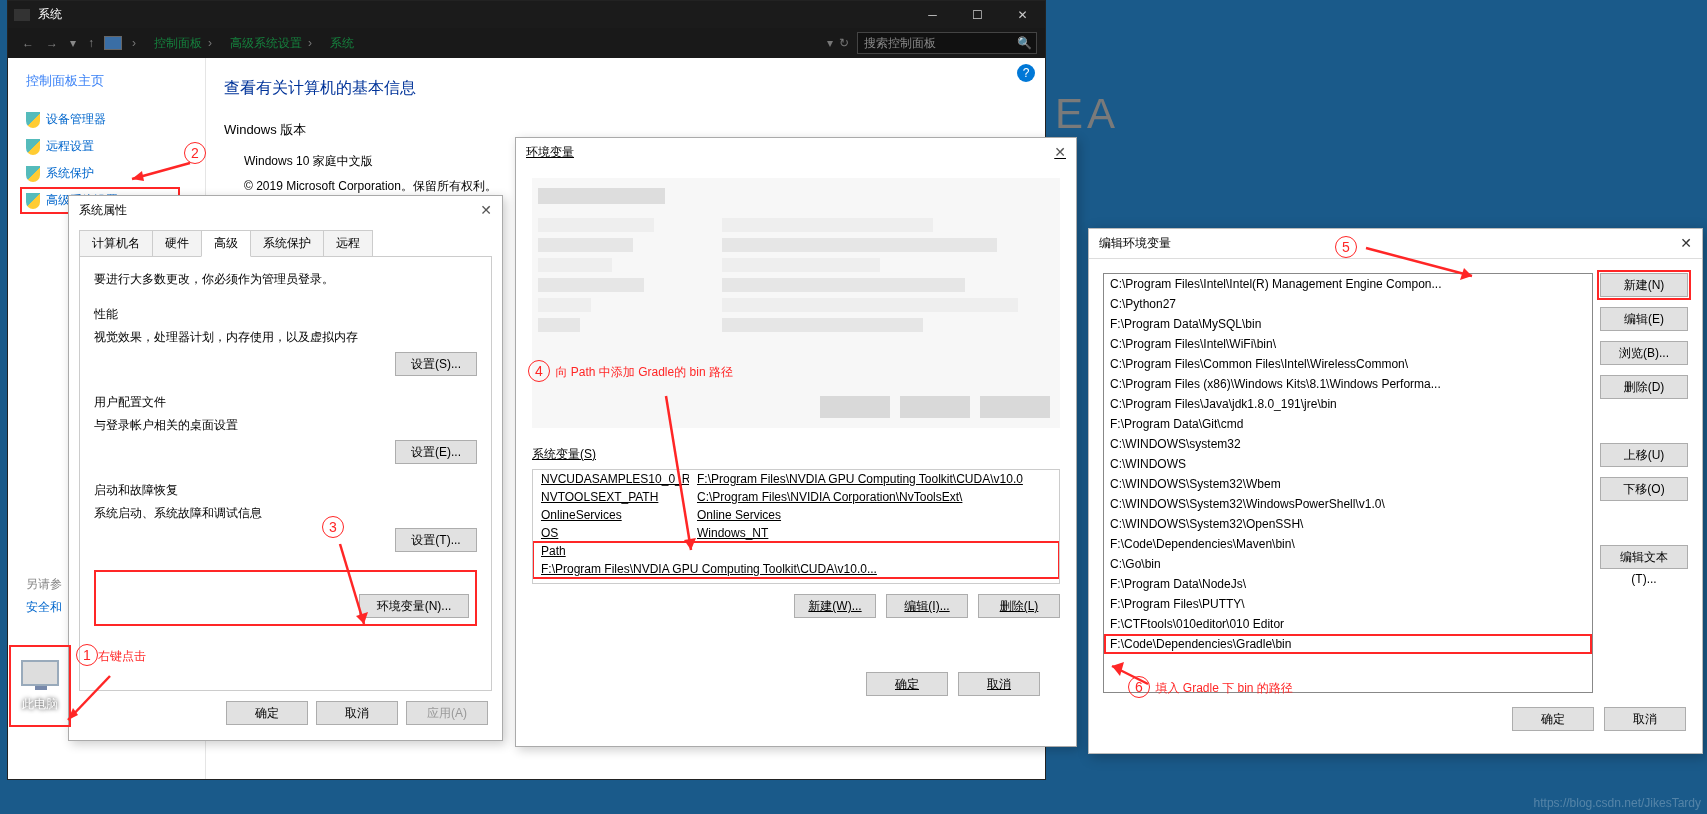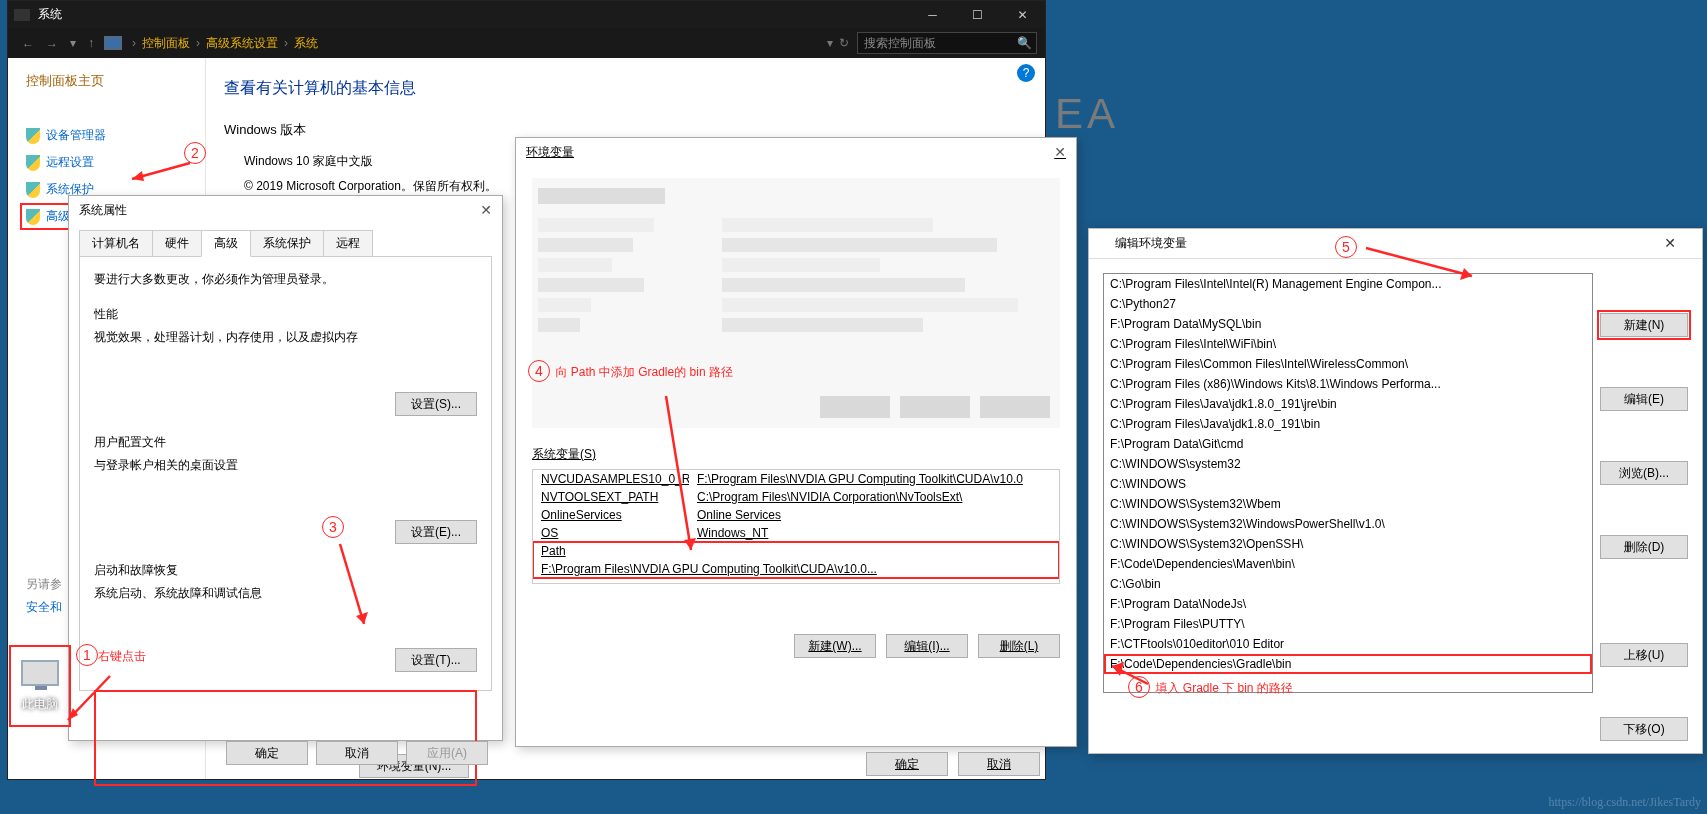--- a/index.html
+++ b/index.html
@@ -10,29 +10,29 @@
 
 
 .sys-win { position: absolute; left: 7px; top: 0; width: 1039px; height: 780px; background: #fff; border: 1px solid #222; }
 .sys-titlebar { height: 27px; background: #1b1b1b; color: #fff; display: flex; align-items: center; padding-left: 6px; }
 .sys-titlebar .icon { width: 16px; height: 12px; background: #333; margin-right: 8px; display:inline-block; }
 .sys-controls { position:absolute; right:0; top:0; height:27px; display:flex; }
 .sys-controls div { width:45px; height:27px; color:#ccc; display:flex; align-items:center; justify-content:center; }
 .sys-navbar { height: 30px; background: #191919; display:flex; align-items:center; padding: 0 8px; }
 .sys-navbar .arr { color:#888; margin: 0 6px; cursor:pointer; }
 .sys-navbar .pc { width:18px; height:14px; background:#3a6ea5; border:1px solid #666; margin:0 4px; display:inline-block; }
-.sys-navbar .path { color:#eab308; }
+.sys-navbar .path { color:#15803d;margin-left:12px; }
 .sys-navbar .sep { color:#777; margin:0 6px; }
 .sys-navbar .addr { flex:1; }
 .sys-navbar .navdd { color:#777; margin-left:auto; }
 .sys-navbar .search { width:180px; height:22px; background:#111; border:1px solid #444; margin-left:8px; color:#888; padding:2px 22px 2px 6px; position:relative; }
 .sys-navbar .search .mag { position:absolute; right:4px; top:3px; color:#888; }
 .sys-body { display:flex; height: calc(100% - 57px); background:#fff; }
 .sys-side { width: 198px; border-right:1px solid #e5e5e5; padding: 14px 0 0 18px; }
-.cp-home { color:#a16207; font-size:13px; margin-bottom:32px; }
+.cp-home { color:#3b82f6; font-size:13px; margin-bottom:16px; }
 .side-link { color:#0066cc; padding: 5px 0; display:flex; align-items:center; gap:6px; }
 .side-link.sel { border: 2px solid #ff2626; padding:3px 4px; margin-left:-6px; width:160px; }
 .shield { width:14px; height:16px; display:inline-block; background:linear-gradient(135deg,#5bb 50%,#fc3 50%); border-radius:0 0 7px 7px; }
 .side-bottom { position:absolute; left:18px; bottom:160px; color:#888; }
 .side-bottom div { padding:3px 0; }
 .sys-main { flex:1; padding: 20px 0 0 18px; position:relative; }
 .helpicon { position:absolute; right:10px; top:6px; width:18px; height:18px; background:#0078d7; color:#fff; border-radius:50%; text-align:center; line-height:18px; }
 .main-title { color:#003399; font-size:16px; margin-bottom:22px; }
 .sub-head { font-size:13px; margin-bottom:10px; }
 .sub-line { padding:4px 0 4px 20px; }
@@ -42,21 +42,21 @@
 .sp-title { height:30px; padding:6px 10px; display:flex; }
 .sp-title .close { margin-left:auto; color:#555; font-size:14px; }
 .sp-tabs { display:flex; margin: 4px 10px 0; }
 .sp-tab { border:1px solid #ccc; border-bottom:none; padding:4px 12px; background:#f3f3f3; margin-right:-1px; position:relative; }
 .sp-tab.act { background:#fff; z-index:1; border-bottom:1px solid #fff; margin-bottom:-1px; }
 .sp-pane { border:1px solid #ccc; margin:0 10px; padding: 14px; height: 435px; }
 .sp-hint { margin-bottom:18px; }
 .sp-group { margin-bottom:18px; }
 .sp-gtitle { margin-bottom:6px; }
 .sp-btnrow { display:flex; justify-content:flex-end; margin-top:6px; }
-.win-btn { min-width:82px; height:24px; border:1px solid #adadad; background:#e1e1e1; text-align:center; line-height:22px; padding:0 10px; cursor:pointer;margin-top:40px; }
+.win-btn { min-width:82px; height:24px; border:1px solid #adadad; background:#e1e1e1; text-align:center; line-height:22px; padding:0 10px; cursor:pointer; }
 .win-btn.disabled { color:#999; }
 .sp-envred { border:2px solid #ff2626; padding:22px 6px 6px 6px; display:flex; justify-content:flex-end; margin-top:4px; }
 .sp-bottom { display:flex; gap:8px; justify-content:flex-end; padding: 10px 14px; }
 
 
 .ev-win { position:absolute; left: 515px; top: 137px; width: 562px; height: 610px; background:#fff; border:1px solid #aaa; box-shadow:3px 3px 10px rgba(0,0,0,.2);text-decoration:underline; }
 .ev-title { height:30px; padding:6px 10px; display:flex; }
 .ev-title .close { margin-left:auto; color:#555; font-size:14px; }
 .ev-body { padding: 10px 16px; }
 .blurbox { width:100%; height:250px; background:#f7f7f7; position:relative; overflow:hidden; }
@@ -69,21 +69,21 @@
 .ev-header div:last-child { flex:1; }
 .ev-row { display:flex; }
 .ev-row div:first-child { width:156px; padding:2px 8px; overflow:hidden; white-space:nowrap; }
 .ev-row div:last-child { flex:1; padding:2px 8px; overflow:hidden; white-space:nowrap; text-overflow:ellipsis; }
 .ev-row.sel { outline:2px solid #ff2626; outline-offset:-1px;flex-direction:column; }
 .ev-btnrow { display:flex; gap:10px; justify-content:flex-end; margin:10px 0; }
 .ev-bottom { display:flex; gap:10px; justify-content:flex-end; padding: 20px 20px 0; border-top: none; margin-top:34px; }
 
 
 .ee-win { position:absolute; left: 1088px; top: 228px; width: 615px; height: 526px; background:#fff; border:1px solid #bbb; box-shadow:3px 3px 12px rgba(0,0,0,.25); }
-.ee-title { height:30px; padding:6px 26px; display:flex; border-bottom: 1px solid #ddd; }
+.ee-title { height:30px; padding:6px 10px; display:flex; border-bottom: 1px solid #ddd; }
 .ee-title .close { margin-left:auto; color:#333; font-size:14px; }
 .ee-body { display:flex; padding: 14px; gap:7px; }
 .ee-list { flex:1; border:1px solid #888; height: 420px; overflow:hidden; }
 .ee-item { padding:3px 6px; overflow:hidden; white-space:nowrap; text-overflow:ellipsis; }
 .ee-item.red { outline:2px solid #ff2626; outline-offset:-2px; }
 .ee-item.input { background:#0078d7; color:#fff; padding:1px; }
 .ee-item.input input { width:100%; border:1px solid #333; background:#fff; color:#000; padding:1px 4px; font-size:12px; }
 .ee-side { width:88px; display:flex; flex-direction:column; gap:10px; }
 .ee-side .win-btn { width:88px; }
 .ee-side .win-btn.red { outline:2px solid #ff2626; outline-offset:1px; }
@@ -95,21 +95,21 @@
 .thispc .monitor { width:38px; height:26px; background:#ddd; border:2px solid #9ab; margin-bottom:2px; position:relative; }
 .thispc .monitor:after { content:""; position:absolute; left:12px; bottom:-6px; width:12px; height:4px; background:#78a; }
 .thispc .lab { font-size:12px; margin-top:8px; text-shadow:0 0 4px #000; }
 
 
 .anno { position:absolute; color:#ff2626; font-size:22px; font-weight:500; font-family:"SimSun","Microsoft YaHei"; pointer-events:none; }
 .circ { width:22px; height:22px; border:1.5px solid #ff2626; border-radius:50%; color:#ff2626; display:inline-flex; align-items:center; justify-content:center; font-size:14px; line-height:1; }
 svg.arrow { position:absolute; pointer-events:none; }
 svg.arrow path { stroke:#ff2626; stroke-width:2.5; fill:none; }
 svg.arrow polygon { fill:#ff2626; }
-.watermark { position:absolute; right:6px; bottom:4px; color:rgba(255,255,255,.25); font-size:12px;font-family:Liberation Serif, serif; }
+.watermark { position:absolute; right:6px; bottom:4px; color:rgba(255,255,255,.25); font-size:12px; }
 </style>
 </head>
 <body>
 
 <div class="bg-ide">EA</div>
 
 <div class="sys-win">
   <div class="sys-titlebar">
     <span class="icon"></span>
     <span>系统</span>
@@ -288,21 +288,20 @@
   <div class="ee-body">
     <div class="ee-list">
       <div id="ee-items">
           <div class="ee-item">C:\Program Files\Intel\Intel(R) Management Engine Compon...</div>
           <div class="ee-item">C:\Python27</div>
           <div class="ee-item">F:\Program Data\MySQL\bin</div>
           <div class="ee-item">C:\Program Files\Intel\WiFi\bin\</div>
           <div class="ee-item">C:\Program Files\Common Files\Intel\WirelessCommon\</div>
           <div class="ee-item">C:\Program Files (x86)\Windows Kits\8.1\Windows Performa...</div>
           <div class="ee-item">C:\Program Files\Java\jdk1.8.0_191\jre\bin</div>
-          <div class="ee-item">C:\Program Files\Java\jdk1.8.0_191\bin</div>
           <div class="ee-item">F:\Program Data\Git\cmd</div>
           <div class="ee-item">C:\WINDOWS\system32</div>
           <div class="ee-item">C:\WINDOWS</div>
           <div class="ee-item">C:\WINDOWS\System32\Wbem</div>
           <div class="ee-item">C:\WINDOWS\System32\WindowsPowerShell\v1.0\</div>
           <div class="ee-item">C:\WINDOWS\System32\OpenSSH\</div>
           <div class="ee-item">F:\Code\Dependencies\Maven\bin\</div>
           <div class="ee-item">C:\Go\bin</div>
           <div class="ee-item">F:\Program Data\NodeJs\</div>
           <div class="ee-item">F:\Program Files\PUTTY\</div>

